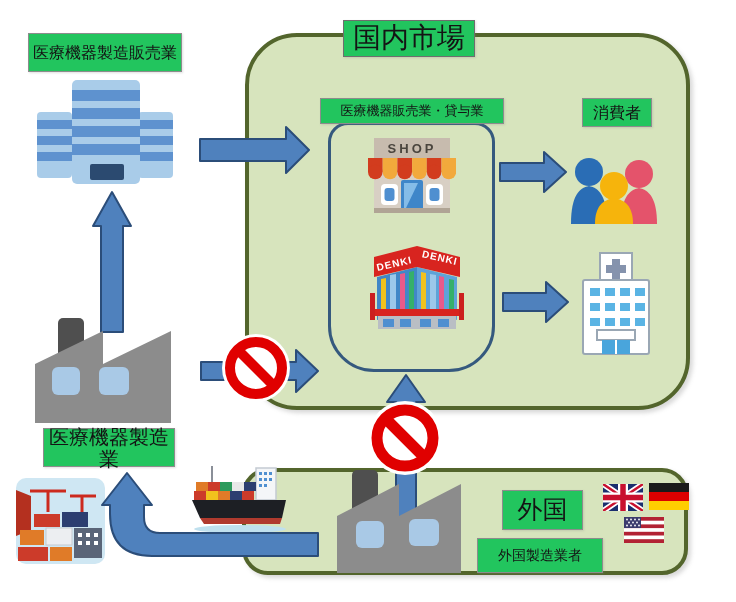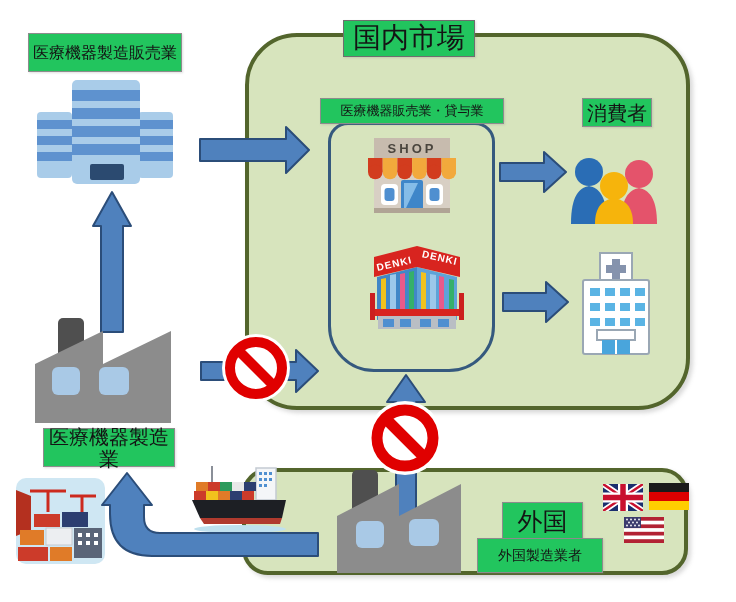--- a/index.html
+++ b/index.html
@@ -10,23 +10,23 @@
   .box-domestic{left:245px;top:33px;width:445px;height:377px;border-radius:52px;z-index:10;}
   .box-foreign{left:242px;top:468px;width:446px;height:107px;border-radius:26px;z-index:10;}
   .box-inner{position:absolute;left:328px;top:122px;width:167px;height:250px;box-sizing:border-box;
              border:3px solid #35597e;border-radius:20px 20px 46px 46px;z-index:20;}
   .lbl{position:absolute;background:#22c55e;border:1px solid #8c8c8c;display:flex;align-items:center;
        justify-content:center;text-align:center;box-sizing:border-box;z-index:60;
        box-shadow:1px 1px 2px rgba(130,130,130,.25);line-height:1.1;}
   .lbl-marketing{left:28px;top:33px;width:154px;height:39px;font-size:16px;}
   .lbl-domestic{left:343px;top:20px;width:132px;height:37px;font-size:28px;border-color:#6e6e6e;}
   .lbl-dealers{left:320px;top:98px;width:184px;height:26px;font-size:13px;}
-  .lbl-consumers{left:582px;top:98px;width:70px;height:29px;font-size:20px;}
+  .lbl-consumers{left:582px;top:98px;width:70px;height:29px;font-size:16px;}
   .lbl-manufacturer{left:43px;top:428px;width:132px;height:39px;font-size:20px;}
-  .lbl-foreign{left:502px;top:502px;width:81px;height:40px;font-size:25px;}
+  .lbl-foreign{left:502px;top:490px;width:81px;height:40px;font-size:25px;}
   .lbl-foreign-mfr{left:477px;top:538px;width:126px;height:35px;font-size:14px;}
   .icon{position:absolute;z-index:30;}
   .icon-factory{z-index:50;}
   .overlay{position:absolute;left:0;top:0;z-index:40;}
   svg text{font-family:inherit;}
 </style>
 </head>
 <body>
 
 <div class="canvas">

